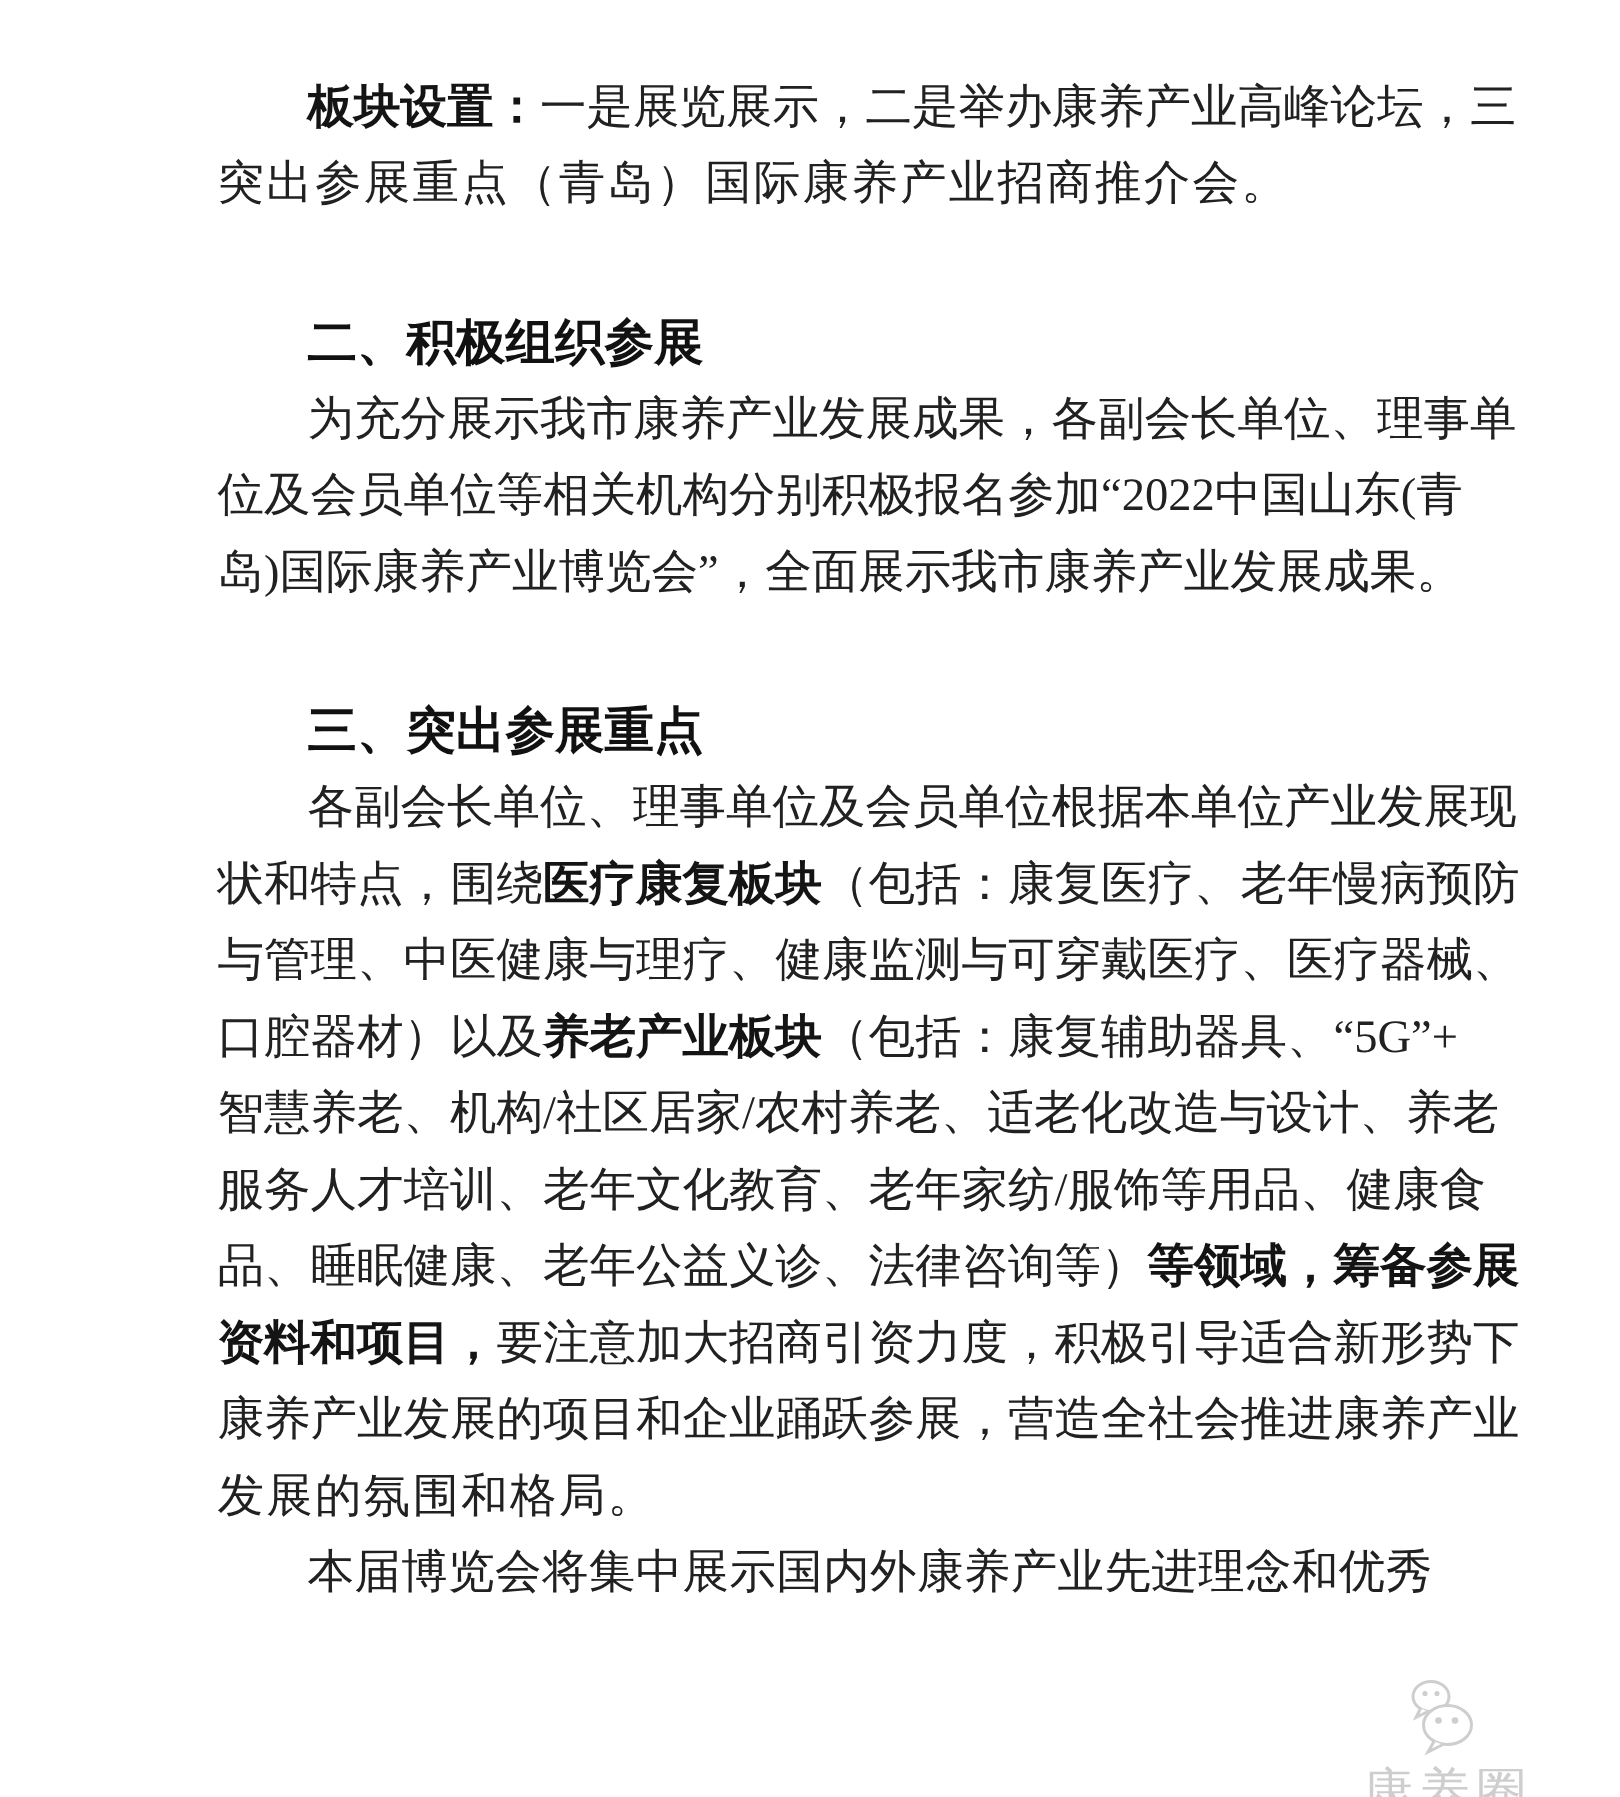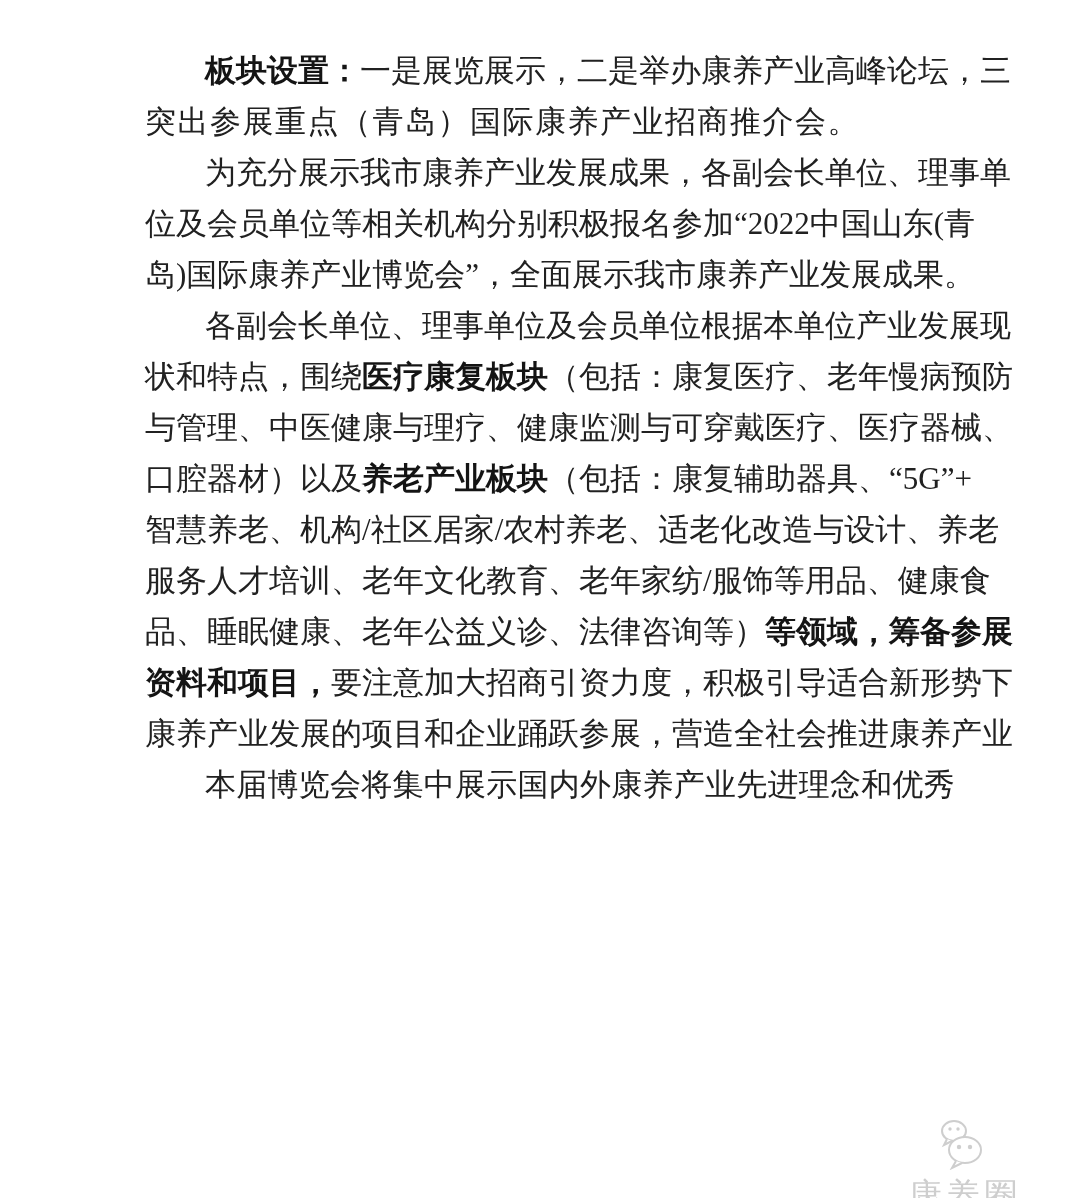--- a/index.html
+++ b/index.html
@@ -91,20 +91,21 @@
           <span class="ch">业</span>
           <span class="ch">高</span>
           <span class="ch">峰</span>
           <span class="ch">论</span>
           <span class="ch">坛</span>
           <span class="ch">，</span>
           <span class="ch">三</span>
         </div>
         <div class="line noj"><span>突出参展重点（青岛）国际康养产业招商推介会。</span></div>
       </div>
+      <div class="heading">二、积极组织参展</div>
       <div class="para">
         <div class="line j ind">
           <span class="ch">为</span>
           <span class="ch">充</span>
           <span class="ch">分</span>
           <span class="ch">展</span>
           <span class="ch">示</span>
           <span class="ch">我</span>
           <span class="ch">市</span>
           <span class="ch">康</span>
@@ -183,20 +184,21 @@
           <span class="ch">养</span>
           <span class="ch">产</span>
           <span class="ch">业</span>
           <span class="ch">发</span>
           <span class="ch">展</span>
           <span class="ch">成</span>
           <span class="ch">果</span>
           <span class="ch">。</span>
         </div>
       </div>
+      <div class="heading">三、突出参展重点</div>
       <div class="para">
         <div class="line j ind">
           <span class="ch">各</span>
           <span class="ch">副</span>
           <span class="ch">会</span>
           <span class="ch">长</span>
           <span class="ch">单</span>
           <span class="ch">位</span>
           <span class="ch">、</span>
           <span class="ch">理</span>
@@ -454,20 +456,21 @@
           <span class="ch">全</span>
           <span class="ch">社</span>
           <span class="ch">会</span>
           <span class="ch">推</span>
           <span class="ch">进</span>
           <span class="ch">康</span>
           <span class="ch">养</span>
           <span class="ch">产</span>
           <span class="ch">业</span>
         </div>
+        <div class="line noj"><span>发展的氛围和格局。</span></div>
       </div>
       <div class="para">
         <div class="line j ind">
           <span class="ch">本</span>
           <span class="ch">届</span>
           <span class="ch">博</span>
           <span class="ch">览</span>
           <span class="ch">会</span>
           <span class="ch">将</span>
           <span class="ch">集</span>

